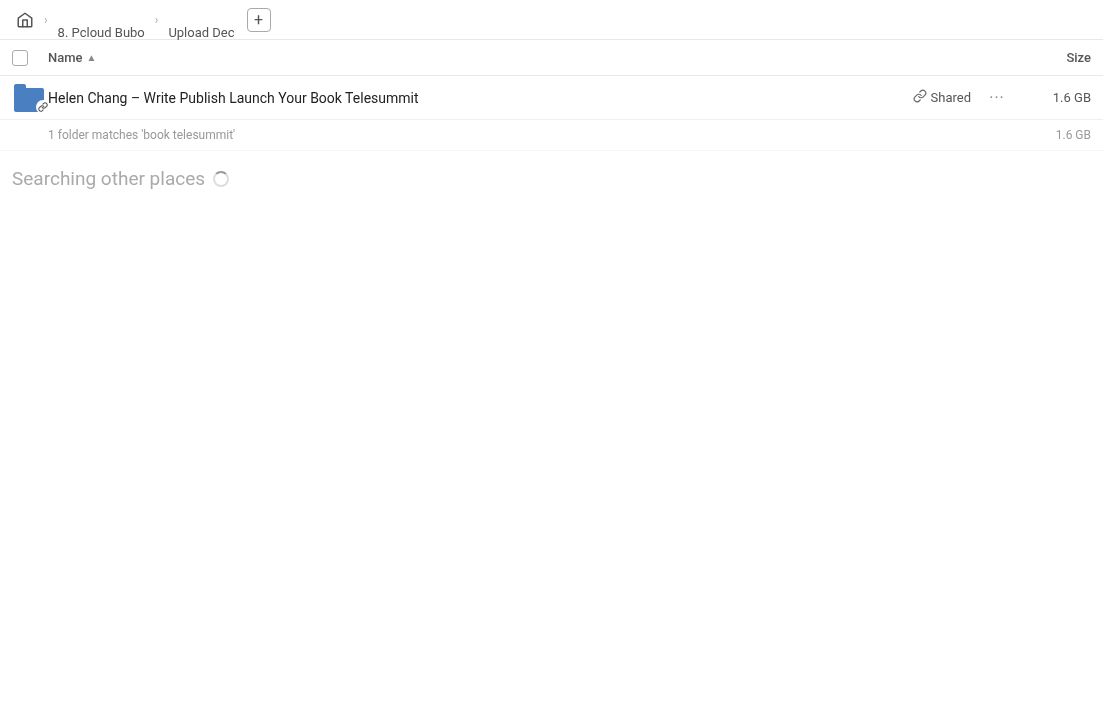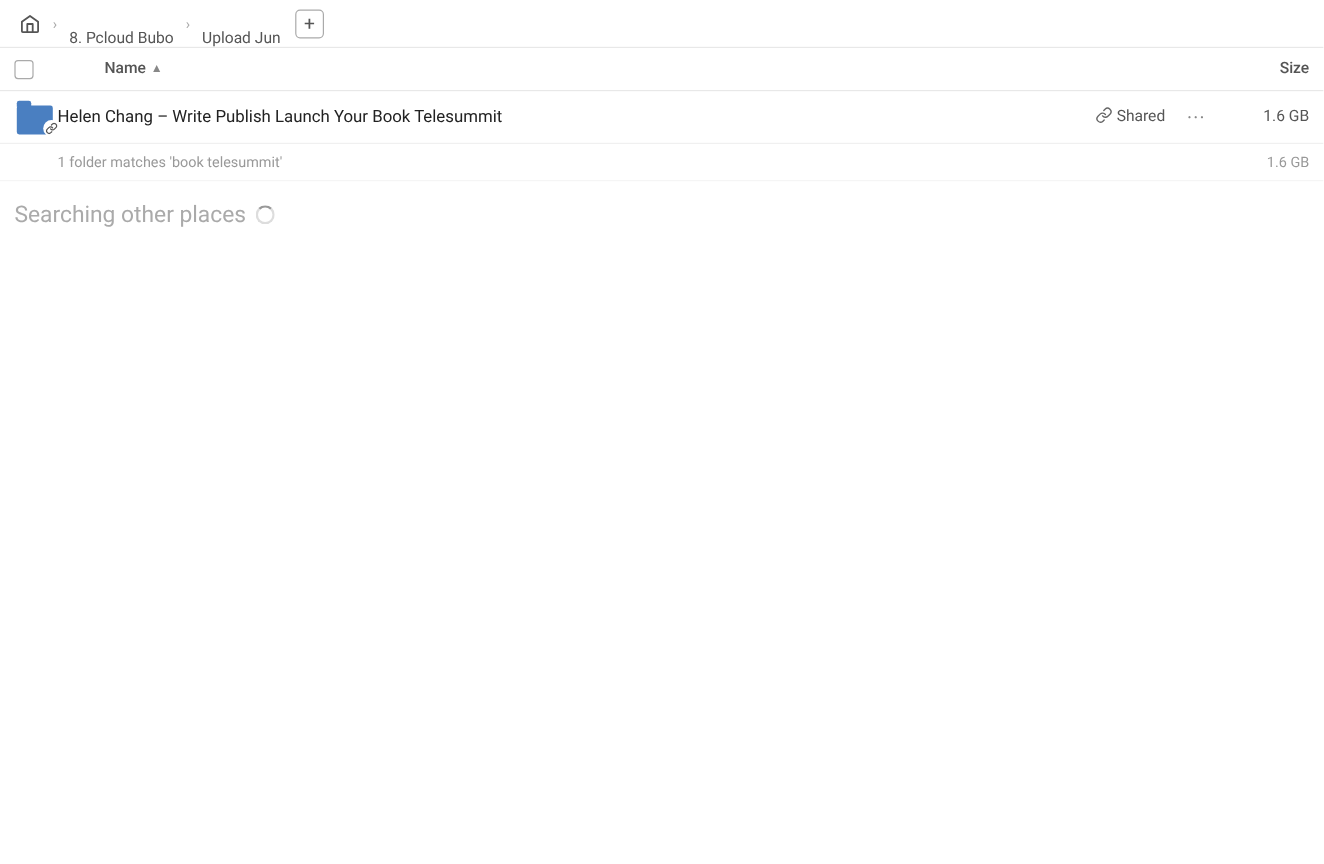--- a/index.html
+++ b/index.html
@@ -70,21 +70,20 @@
       font-weight: 400;
     }
 
     
     .column-header {
       display: flex;
       align-items: center;
       padding: 8px 12px;
       border-bottom: 1px solid #e8e8e8;
       height: 36px;
-      gap: 39px;
     }
 
     .checkbox-col {
       width: 36px;
       display: flex;
       align-items: center;
     }
 
     .checkbox {
       width: 16px;
@@ -266,21 +265,21 @@
 <div class="topbar">
   <div class="breadcrumb-home">
     <svg viewBox="0 0 24 24" fill="none" stroke="#555" stroke-width="2" stroke-linecap="round" stroke-linejoin="round">
       <path d="M3 9.5L12 3l9 6.5V20a1 1 0 01-1 1H4a1 1 0 01-1-1V9.5z"></path>
       <polyline points="9,21 9,12 15,12 15,21"></polyline>
     </svg>
   </div>
   <span class="breadcrumb-separator">›</span>
   <span class="breadcrumb-item">8. Pcloud Bubo</span>
   <span class="breadcrumb-separator">›</span>
-  <span class="breadcrumb-item">Upload Jun</span>
+  <span class="breadcrumb-item">Upload Dec</span>
   <div class="breadcrumb-add">+</div>
 </div>
 
 <div class="column-header">
   <div class="checkbox-col">
     <div class="checkbox"></div>
   </div>
   <div class="name-col">
     <span>Name</span>
     <span class="sort-arrow">▲</span>

